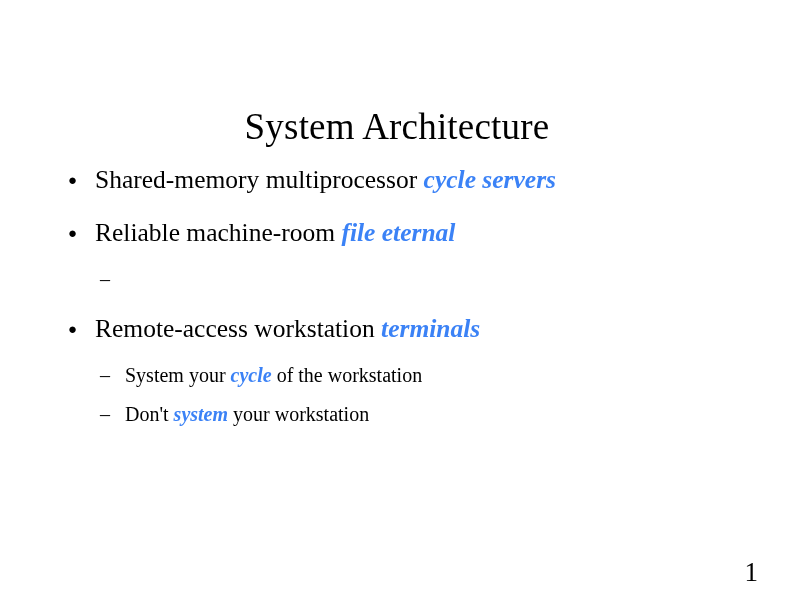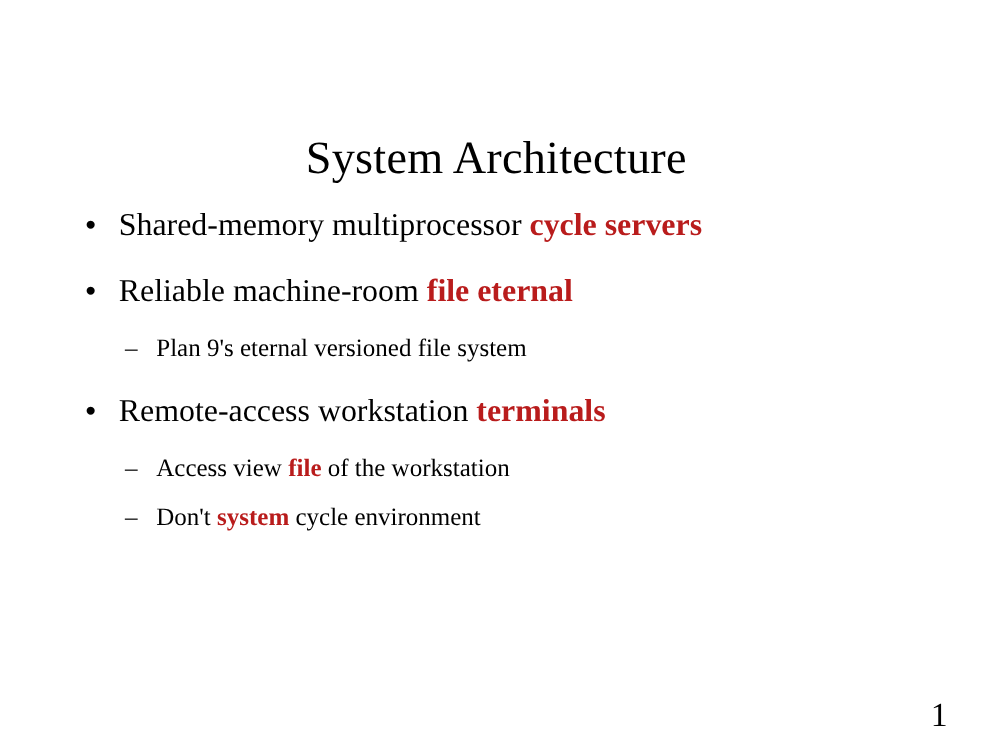--- a/index.html
+++ b/index.html
@@ -81,22 +81,23 @@
     line-height: 29px;
     color: #000000;
   }
 
   
   .gap-lg { height: 17px; }
   .gap-md { height: 13px; }
   .gap-sm { height: 9px; }
 
   .em-accent {
-    color: #b91c1c;
+    color: #3b82f6;
     font-weight: bold;
+    font-style: italic;
     text-align: center;
   }
 
   .page-number {
     position: absolute;
     right: 36px;
     bottom: 8px;
     font-size: 27px;
     line-height: 30px;
     color: #000000;
@@ -120,41 +121,40 @@
 
     <div class="l1">
       <span class="marker">●</span>
       <span>Reliable machine-room </span><span class="em-accent">file eternal</span>
     </div>
 
     <div class="gap-md"></div>
 
     <div class="l2">
       <span class="marker">–</span>
-      <span>Plan 9's eternal versioned file system</span>
     </div>
 
     <div class="gap-lg"></div>
 
     <div class="l1">
       <span class="marker">●</span>
       <span>Remote-access workstation </span><span class="em-accent">terminals</span>
     </div>
 
     <div class="gap-md"></div>
 
     <div class="l2">
       <span class="marker">–</span>
-      <span>Access view </span><span class="em-accent">file</span><span> of the workstation</span>
+      <span>System your </span><span class="em-accent">cycle</span><span> of the workstation</span>
     </div>
 
     <div class="gap-sm"></div>
 
     <div class="l2">
       <span class="marker">–</span>
-      <span>Don't </span><span class="em-accent">system</span><span> cycle environment</span>
+      <span>Don't </span><span class="em-accent">system</span><span> your workstation</span>
     </div>
 
   </div>
 
   <div class="page-number">1</div>
 
 </div>
 
 </body></html>

